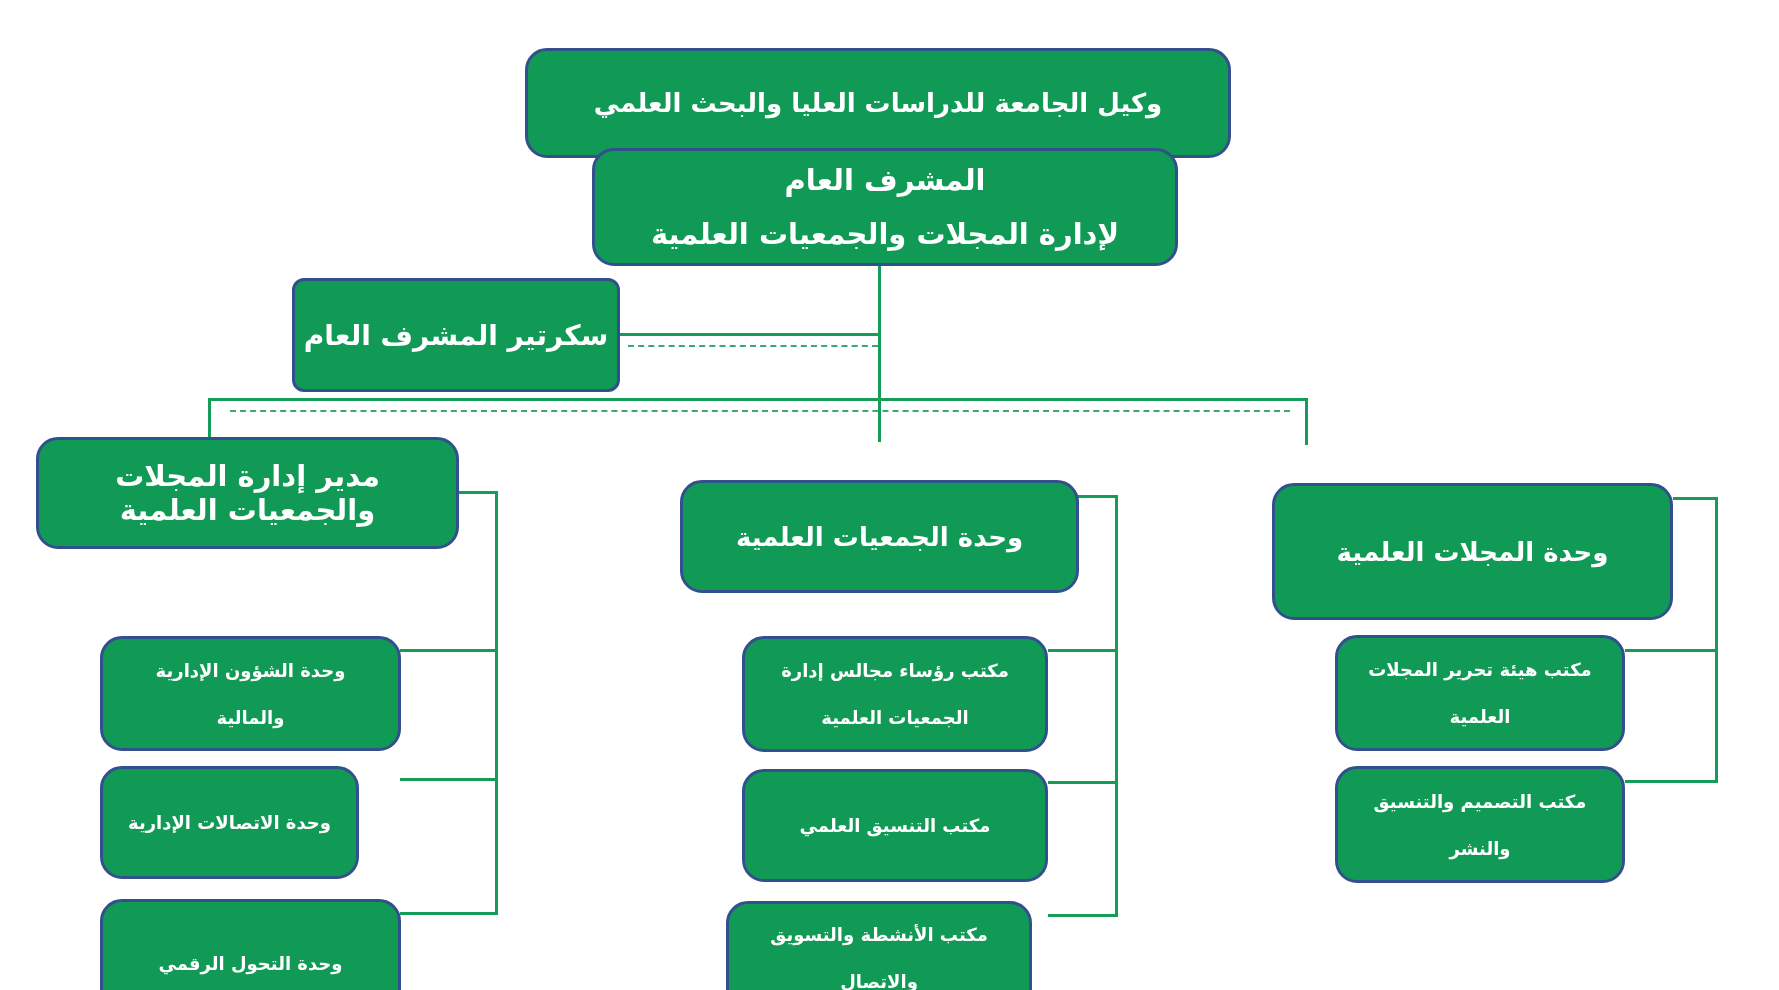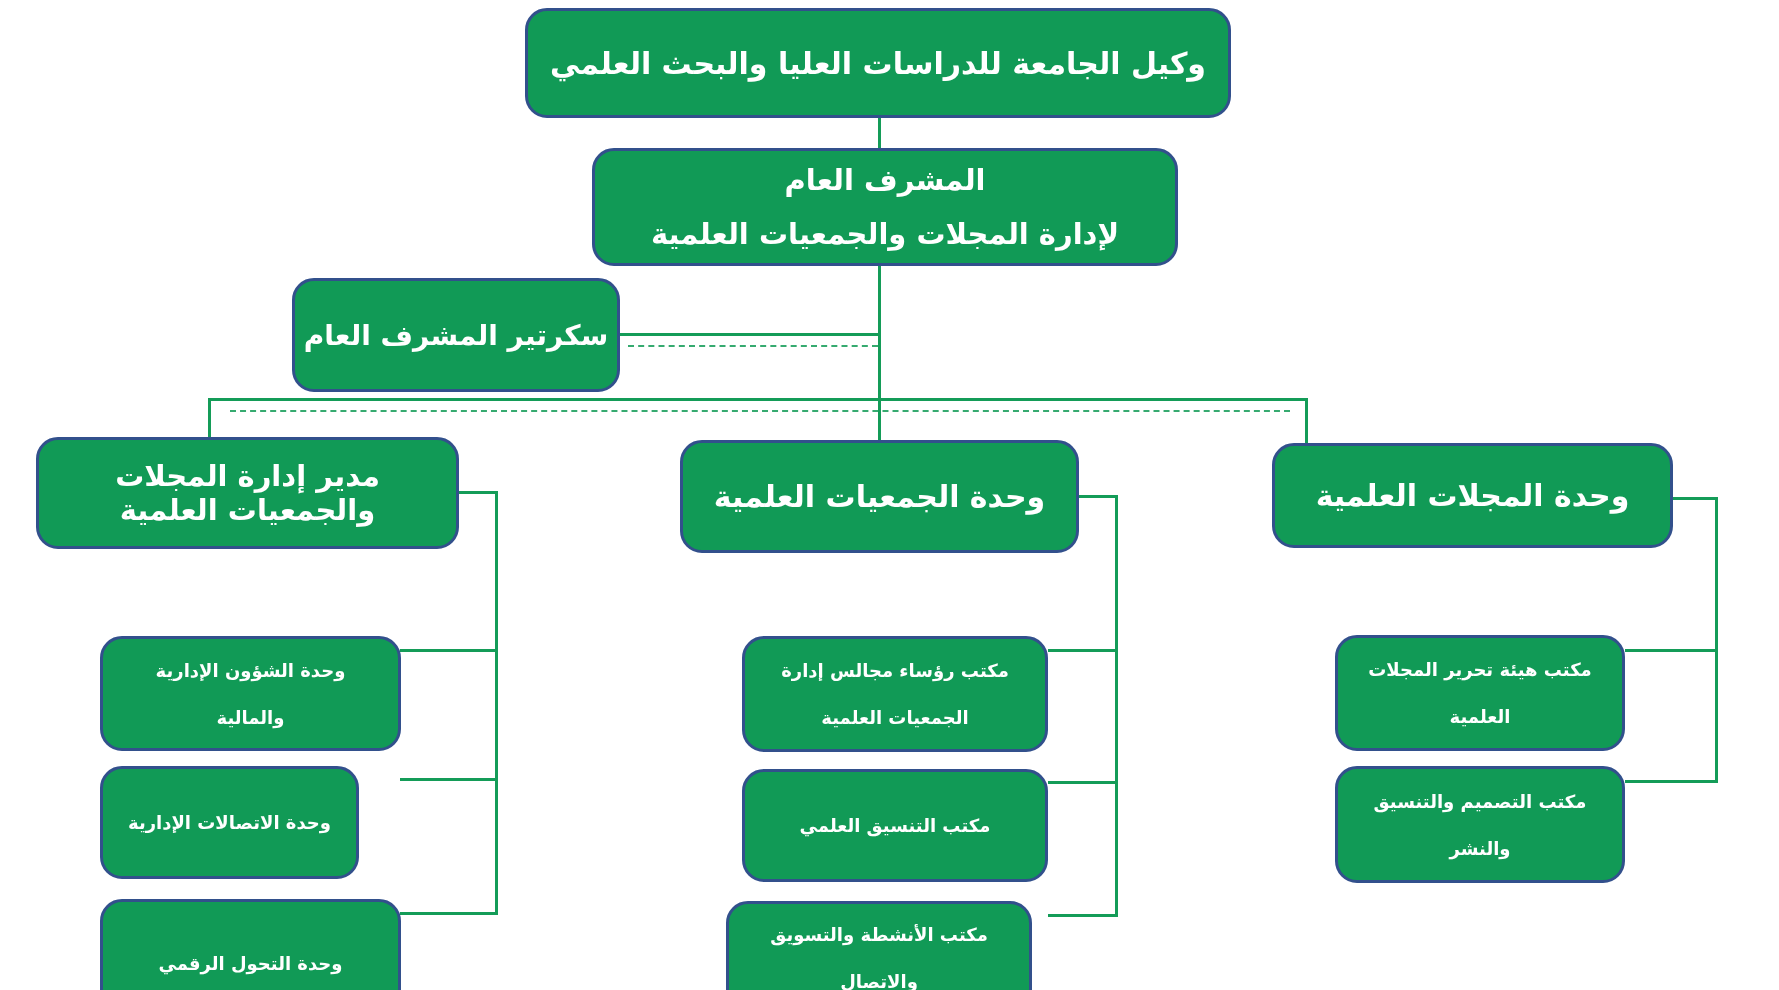--- a/index.html
+++ b/index.html
@@ -41,23 +41,23 @@
   .hline { height: 3px; }
   .vline { width: 3px; }
   .dash {
     position: absolute;
     height: 0;
     background: none;
     border-top: 2px dashed var(--connector, #149c58);
     opacity: 0.85;
     z-index: 1;
   }
-  .fs30 { font-size: 30px; }
+  .fs30 { font-size: 26px; margin-top: 40px; }
   .fs29 { font-size: 29px; }
-  .fs28 { font-size: 28px; }
+  .fs28 { font-size: 28px; border-radius: 12px; }
   .fs22 { font-size: 18px; margin-top: 43px; }
   .gap6  { }
   .gap12 { gap: 20px; }
   .gap26 { gap: 26px; }
 </style>
 </head>
 <body>
 
 <div id="canvas">
 
@@ -106,21 +106,21 @@
   <div class="box fs22" style="left:742px; top:726px; width:306px; height:113px;">
     <span>مكتب التنسيق العلمي</span>
 
   </div>
 
   <div class="box fs22 gap26" style="left:726px; top:858px; width:306px; height:114px;">
     <span>مكتب الأنشطة والتسويق</span>
     <span>والاتصال</span>
   </div>
 
-  <div class="box fs30" style="left:1272px; top:443px; width:401px; height:105px;">
+  <div class="box fs30" style="left:1272px; top:443px; width:401px; height:137px;">
     <span>وحدة المجلات العلمية</span>
   </div>
 
   <div class="box fs22 gap26" style="left:1335px; top:592px; width:290px; height:116px;">
     <span>مكتب هيئة تحرير المجلات</span>
     <span>العلمية</span>
   </div>
 
   <div class="box fs22 gap26" style="left:1335px; top:723px; width:290px; height:117px;">
     <span>مكتب التصميم والتنسيق</span>

